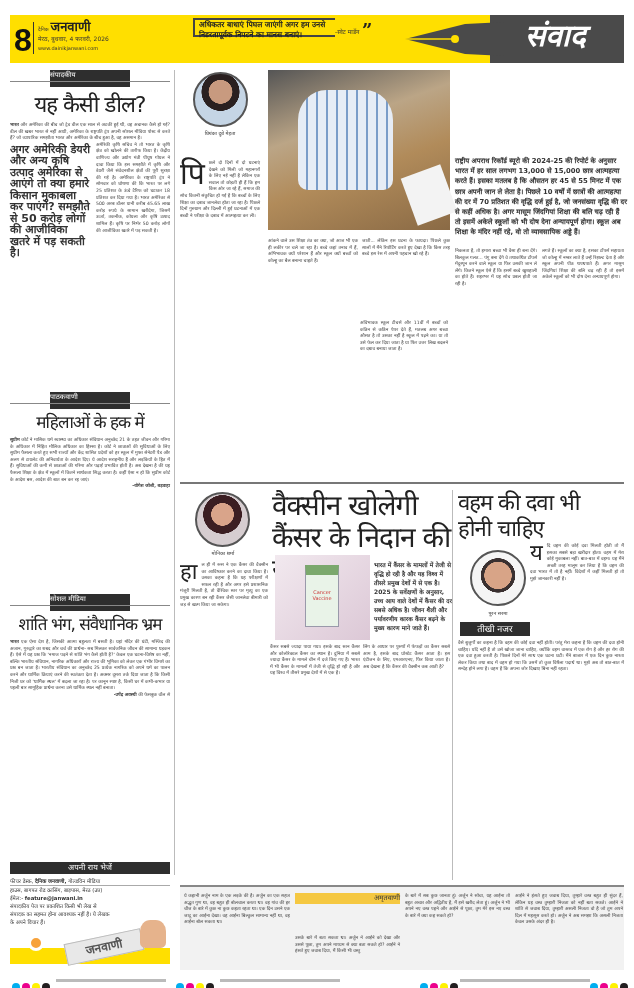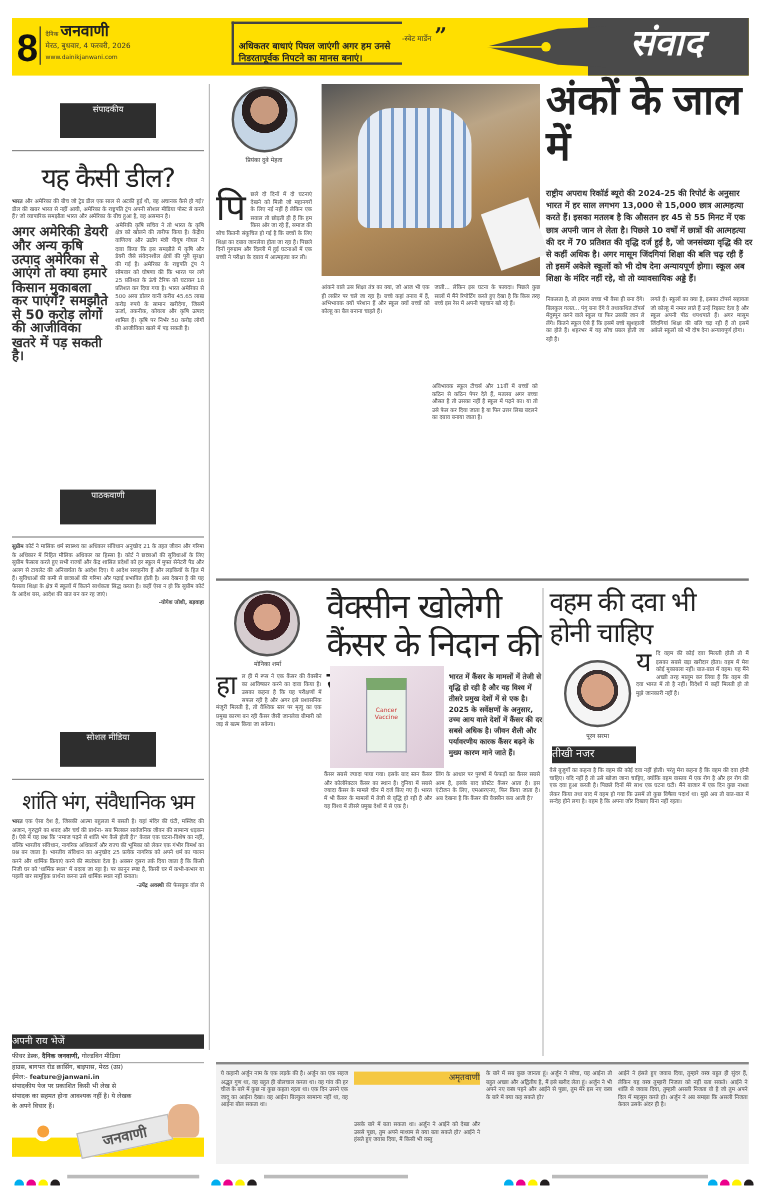--- a/index.html
+++ b/index.html
@@ -4,43 +4,43 @@
 <style>
 *{box-sizing:border-box;margin:0;padding:0}
 body{width:634px;height:988px;background:#fff;font-family:"DejaVu Sans",sans-serif;color:#222;position:relative;overflow:hidden}
 .abs{position:absolute}
 .hdr{left:10px;top:15px;width:614px;height:48px;background:#ffdf00;}
 .pgnum{left:14px;top:25px;font:bold 32px "Liberation Sans",sans-serif;color:#111;line-height:30px}
 .vline{left:33px;top:22px;width:1px;height:32px;background:#333}
 .brand{left:38px;top:22px;font-size:6px;line-height:9px;color:#333}
 .brand b{font-size:13px;color:#222}
 .brand .sub{font-size:5px}
-.quote{left:193px;top:18px;width:142px;height:36px;border:2px solid #444;border-right:none;font-size:7.5px;line-height:10px;padding:14px 4px;color:#222;font-weight:bold}
+.quote{left:193px;top:18px;width:142px;height:19px;border:2px solid #444;border-right:none;font-size:7.5px;line-height:10px;padding:0 4px;color:#222;font-weight:bold}
 .qauth{left:335px;top:28px;font-size:6px;color:#333}
 .qmark{left:362px;top:20px;font-size:18px;font-weight:bold;color:#222;font-family:"DejaVu Serif",serif}
 .nibbg{left:490px;top:15px;width:134px;height:48px;background:#4a4a4a}
 .nib{left:405px;top:22px;}
 .sanvad{left:525px;top:14px;font:bold 30px "DejaVu Serif",serif;color:#fff;font-style:italic}
 .leftcol{left:10px;top:68px;width:160px}
-.label{display:block;margin:16px auto;background:#2e2e2e;color:#fff;font-size:7px;text-align:center;width:80px;height:29px;line-height:11px}
+.label{display:block;margin:0 auto;background:#2e2e2e;color:#fff;font-size:7px;width:80px;height:17px;line-height:11px}
 .rule{height:1px;background:#888;margin-top:-6px;margin-bottom:6px}
 .h1{text-align:center;font:22px "DejaVu Sans",sans-serif;color:#222;letter-spacing:-1px;margin:6px 0 4px}
 .txt{font-size:4.6px;line-height:6.6px;color:#444;text-align:justify}
 .pull{font-size:11px;line-height:11.5px;font-weight:bold;color:#333;float:left;width:80px;margin:2px 6px 2px 0}
 .divv{left:174px;top:70px;width:1px;height:805px;background:#bbb}
 .photo-cir{border-radius:50%;border:2px solid #555;overflow:hidden;background:#ccc}
 .capt{font-size:5px;text-align:center;color:#333}
 .bigdrop{font-size:30px;float:left;line-height:28px;margin-right:4px;color:#222}
 .photo{background:linear-gradient(160deg,#555 0%,#bba586 35%,#b18b5a 60%,#8a6a45 100%)}
 .h-main{left:455px;top:65px;font:bold 34px "Liberation Sans",sans-serif;line-height:38px;color:#222}
 .intro{left:455px;top:156px;width:172px;font-size:6.8px;line-height:10.2px;font-weight:bold;color:#333}
 .col3{font-size:4.6px;line-height:6.6px;color:#444;text-align:justify}
 .hr{height:2px;background:#777}
 .h2{font:28px "DejaVu Sans",sans-serif;letter-spacing:-1px;line-height:32px;color:#222}
-.tagdark{background:#2e2e2e;color:#fff;font-size:9px;text-align:left;height:16px;line-height:16px}
+.tagdark{background:#2e2e2e;color:#fff;font-size:9px;text-align:center;height:16px;line-height:16px}
 .dots{position:absolute;top:976px}
 .dot{display:inline-block;width:8px;height:8px;border-radius:50%;margin-right:2px}
 .ctline{position:absolute;top:979px;height:3px;background:#bbb}
 .amrit{left:295px;top:893px;width:105px}
 .amtag{background:#f5c842;font-size:7px;text-align:right;color:#333;height:11px;line-height:11px}
 .amtitle{font:21px "DejaVu Sans",sans-serif;text-align:center;color:#222;margin-top:3px}
 .graybox{left:180px;top:885px;width:444px;height:85px;background:#f2f2f2;border-top:2px solid #888}
 </style>
 </head>
 <body>
@@ -70,20 +70,21 @@
   <div class="rule"></div>
   <div class="h1">यह कैसी डील?</div>
   <div class="txt"><b>भारत</b> <span>और अमेरिका की बीच जो ट्रेड डील एक साल से अटकी हुई थी, वह अचानक कैसे हो गई? डील की खबर भारत से नहीं आयी, अमेरिका के राष्ट्रपति ट्रंप अपनी सोशल मीडिया पोस्ट से करते हैं? जो व्यापारिक समझौता भारत और अमेरिका के बीच हुआ है, वह असमान है।</span></div>
   <div class="pull">अगर अमेरिकी डेयरी और अन्य कृषि उत्पाद अमेरिका से आएंगे तो क्या हमारे किसान मुकाबला कर पाएंगे? समझौते से 50 करोड़ लोगों की आजीविका खतरे में पड़ सकती है।</div>
   <div class="txt">अमेरिकी कृषि सचिव ने तो भारत के कृषि क्षेत्र को खोलने की तारीफ किया है। केंद्रीय वाणिज्य और उद्योग मंत्री पीयूष गोयल ने दावा किया कि इस समझौते में कृषि और डेयरी जैसे संवेदनशील क्षेत्रों की पूरी सुरक्षा की गई है। अमेरिका के राष्ट्रपति ट्रंप ने सोमवार को घोषणा की कि भारत पर लगे 25 प्रतिशत के ऊंचे टैरिफ को घटाकर 18 प्रतिशत कर दिया गया है। भारत अमेरिका से 500 अरब डॉलर यानी करीब 45.65 लाख करोड़ रुपये के सामान खरीदेगा, जिसमें ऊर्जा, तकनीक, कोयला और कृषि उत्पाद शामिल हैं। कृषि पर निर्भर 50 करोड़ लोगों की आजीविका खतरे में पड़ सकती है।</div>
 </div>
 
 <div class="abs leftcol" style="top:392px">
   <div class="label">पाठकवाणी</div>
   <div class="rule"></div>
+  <div class="h1" style="font-size:17px">महिलाओं के हक में</div>
   <div class="txt"><b>सुप्रीम</b> <span>कोर्ट ने मासिक धर्म स्वास्थ्य का अधिकार संविधान अनुच्छेद 21 के तहत जीवन और गरिमा के अधिकार में निहित मौलिक अधिकार का हिस्सा है। कोर्ट ने छात्राओं की सुविधाओं के लिए सुप्रीम फैसला करते हुए सभी राज्यों और केंद्र शासित प्रदेशों को हर स्कूल में मुफ्त सेनेटरी पैड और अलग से टायलेट की अनिवार्यता के आदेश दिए। ये आदेश सराहनीय हैं और लड़कियों के हित में हैं। सुविधाओं की कमी से छात्राओं की गरिमा और पढ़ाई प्रभावित होती है। अब देखना है की यह फैसला शिक्षा के क्षेत्र में स्कूलों में कितने सार्थकता सिद्ध करता है। कहीं ऐसा न हो कि सुप्रीम कोर्ट के आदेश बस, आदेश की बात बन कर रह जाएं।</span></div>
   <div class="txt" style="text-align:right;font-weight:bold">-योगेश जोशी, बड़वाहा</div>
 </div>
 
 <div class="abs leftcol" style="top:594px">
   <div class="label">सोशल मीडिया</div>
   <div class="rule"></div>
   <div class="h1" style="font-size:17px">शांति भंग, संवैधानिक भ्रम</div>
   <div class="txt"><b>भारत</b> <span>एक ऐसा देश है, जिसकी आत्मा बहुलता में बसती है। यहां मंदिर की घंटी, मस्जिद की अजान, गुरुद्वारे का शबद और चर्च की प्रार्थना- सब मिलकर सार्वजनिक जीवन की सामान्य धड़कन हैं। ऐसे में यह प्रश्न कि 'नमाज पढ़ने से शांति भंग कैसे होती है?' केवल एक घटना-विशेष का नहीं, बल्कि भारतीय संविधान, नागरिक अधिकारों और राज्य की भूमिका को लेकर एक गंभीर विमर्श का प्रश्न बन जाता है। भारतीय संविधान का अनुच्छेद 25 प्रत्येक नागरिक को अपने धर्म का पालन करने और धार्मिक क्रियाएं करने की स्वतंत्रता देता है। अक्सर दूसरा तर्क दिया जाता है कि किसी निजी घर को 'धार्मिक स्थल' में बदला जा रहा है। पर कानून स्पष्ट है, किसी घर में कभी-कभार या पहली बार सामूहिक प्रार्थना करना उसे धार्मिक स्थल नहीं बनाता।</span></div>
   <div class="txt" style="text-align:right"><b>-उपेंद्र अवस्थी</b> <span>की फेसबुक वॉल से</span></div>
@@ -112,21 +113,20 @@
   <div class="col3">छले दो दिनों में दो घटनाएं देखने को मिली जो महानगरों के लिए नई नहीं है लेकिन एक सवाल तो छोड़ती ही हैं कि हम किस ओर जा रहे हैं, समाज की सोच कितनी संकुचित हो गई है कि बच्चों के लिए शिक्षा का दबाव जानलेवा होता जा रहा है। पिछले दिनों गुरुग्राम और दिल्ली में हुई घटनाओं में एक बच्ची ने परीक्षा के दबाव में आत्महत्या कर ली।</div>
 </div>
 <div class="abs photo" style="left:268px;top:70px;width:182px;height:160px">
   <div style="position:absolute;left:30px;top:20px;width:95px;height:100px;background:repeating-linear-gradient(90deg,#e6ecf5 0 8px,#7a9cc8 8px 10px),#e6ecf5;border-radius:30% 30% 10% 10%"></div>
   <div style="position:absolute;left:140px;top:100px;width:42px;height:50px;background:#f3f3f3;transform:rotate(-20deg)"></div>
 </div>
 <div class="abs col3" style="left:268px;top:238px;width:90px">आंकने वाले उस शिक्षा तंत्र का क्या, जो आज भी एक ही लकीर पर चले जा रहा है। बच्चे कहां तनाव में हैं, अभिभावक क्यों परेशान हैं और स्कूल क्यों बच्चों को कोल्हू का बैल बनाना चाहते हैं।</div>
 <div class="abs col3" style="left:362px;top:238px;width:88px">जाती... लेकिन इस घटना के फायदा। पिछले कुछ सालों में मैंने रिपोर्टिंग करते हुए देखा है कि किस तरह बच्चे इस रेस में अपनी पहचान खो रहे हैं।</div>
 
 <div class="abs h-main">
-  <div>अंकों के जाल में</div>
 </div>
 <div class="abs intro">राष्ट्रीय अपराध रिकॉर्ड ब्यूरो की 2024-25 की रिपोर्ट के अनुसार भारत में हर साल लगभग 13,000 से 15,000 छात्र आत्महत्या करते हैं। इसका मतलब है कि औसतन हर 45 से 55 मिनट में एक छात्र अपनी जान ले लेता है। पिछले 10 वर्षों में छात्रों की आत्महत्या की दर में 70 प्रतिशत की वृद्धि दर्ज हुई है, जो जनसंख्या वृद्धि की दर से कहीं अधिक है। अगर मासूम जिंदगियां शिक्षा की बलि चढ़ रही हैं तो इसमें अकेले स्कूलों को भी दोष देना अन्यायपूर्ण होगा। स्कूल अब शिक्षा के मंदिर नहीं रहे, वो तो व्यावसायिक अड्डे हैं।</div>
 <div class="abs col3" style="left:455px;top:248px;width:82px">निकलता है, तो हमारा बच्चा भी वैसा ही बना देंगे। बिलकुल गलत... पंगु बना देंगे वे तथाकथित टॉपर्स मेंदुस्पून करने वाले स्कूल या फिर उसकी जान ले लेंगे। कितने स्कूल ऐसे हैं कि इसमें बच्चे खुशहाली का होते हैं। शहरभर में यह सोच प्रबल होती जा रही है।</div>
 <div class="abs col3" style="left:542px;top:248px;width:82px">लगते हैं। स्कूलों का क्या है, इसका टॉपर्स सहायता जो कोल्हू में नम्बर लाते हैं उन्हें रिझल्ट देता है और स्कूल अपनी पीठ थपथपाते हैं। अगर मासूम जिंदगियां शिक्षा की बलि चढ़ रही हैं तो इसमें अकेले स्कूलों को भी दोष देना अन्यायपूर्ण होगा।</div>
 <div class="abs col3" style="left:360px;top:320px;width:88px">अविभावक स्कूल टीचर्स और 11वीं में बच्चों को कठिन से कठिन पेपर देते हैं, मतलब अगर बच्चा औसत है तो उसका नहीं है स्कूल में पढ़ने का। या तो उसे फेल कर दिया जाता है या फिर उत्तर लिख बदलने का दबाव बनाया जाता है।</div>
 
 <div class="abs hr" style="left:180px;top:482px;width:444px"></div>
 
 <div class="abs photo-cir" style="left:195px;top:492px;width:55px;height:55px;background:radial-gradient(circle at 50% 40%,#d9a48a 0 28%,#3b1e22 29% 48%,#d6cdd0 49%)"></div>
 <div class="abs capt" style="left:188px;top:550px;width:70px">मोनिका शर्मा</div>

